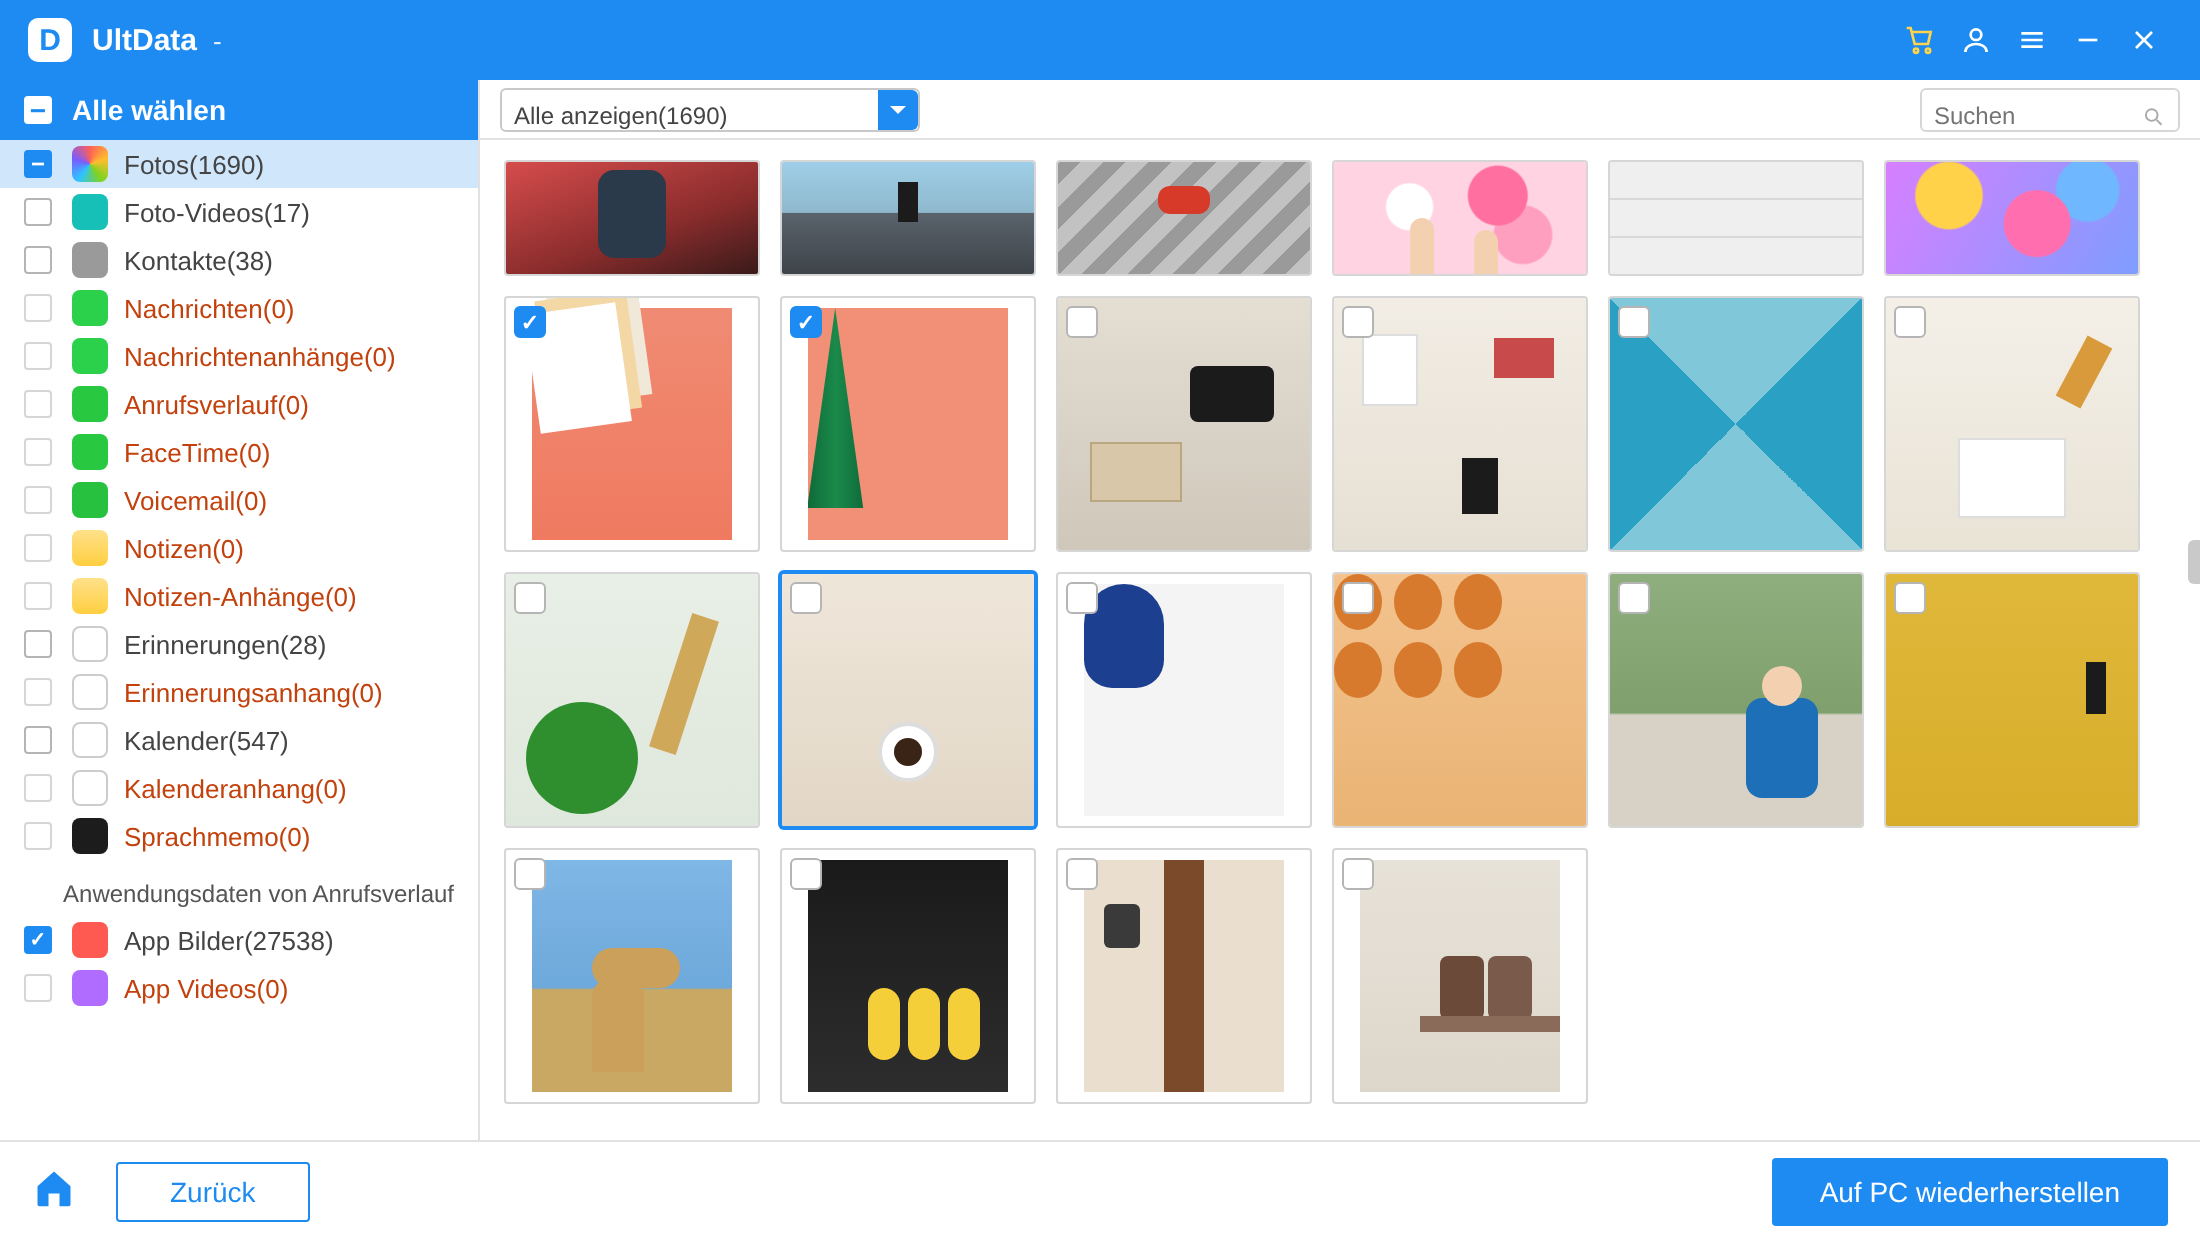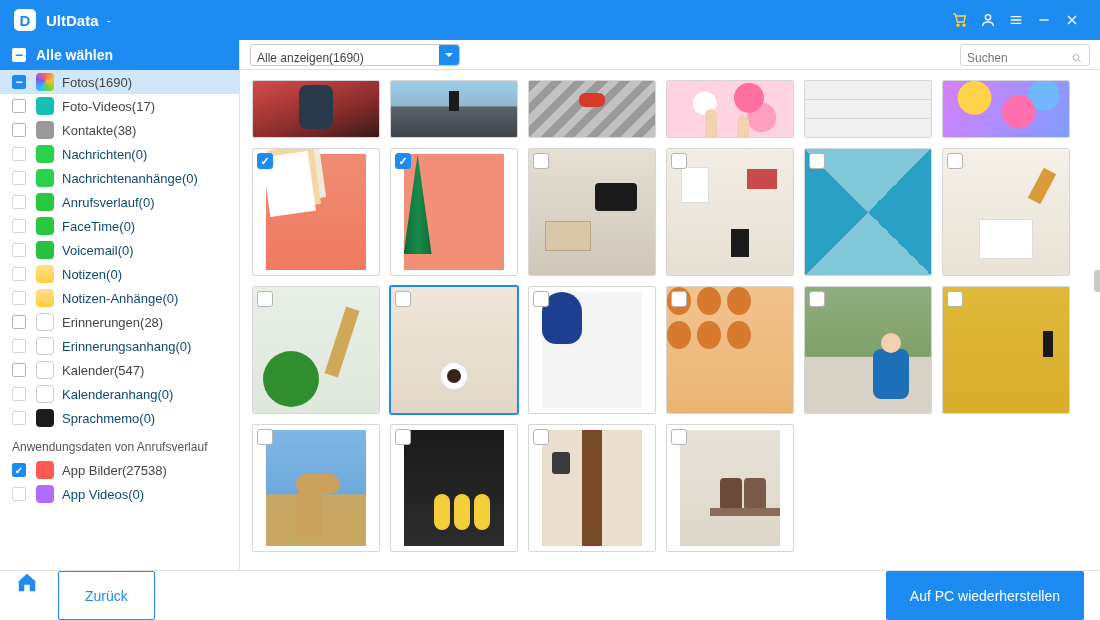--- a/index.html
+++ b/index.html
@@ -11,24 +11,24 @@
 .titlebar .subtitle { font-size: 13px; opacity: .95; }
 .titlebar .spacer { flex: 1; }
 .titlebar .tbtn { width: 28px; height: 28px; display: flex; align-items: center; justify-content: center; cursor: pointer; color: #fff; }
 .titlebar .tbtn.cart { color: #ffd34a; }
 .titlebar svg { width: 16px; height: 16px; stroke: currentColor; fill: none; stroke-width: 2; }
 .body { display: flex; height: 530px; }
 .sidebar { width: 240px; border-right: 1px solid #e1e1e1; overflow: hidden; }
 .selall { background: #1d8bf1; color: #fff; height: 30px; display: flex; align-items: center; padding: 0 12px; font-weight: 600; font-size: 14px; }
 .selall .cbx { width: 14px; height: 14px; background: #fff; border-radius: 2px; margin-right: 10px; display: flex; align-items: center; justify-content: center; }
 .selall .cbx::after { content: "−"; color: #1d8bf1; font-weight: 900; font-size: 14px; line-height: 1; }
-.sidelist { overflow-y: auto; height: 500px; }
+.sidelist { overflow-y: auto; height: 500px; text-align: right; }
 .section-hdr { padding: 10px 12px 4px; color: #555; font-size: 12px; }
 .row { display: flex; align-items: center; height: 24px; padding: 0 12px; cursor: pointer; }
-.row.disabled { color: #0c4a6e; cursor: default; }
+.row.disabled { color: #c2410c; cursor: default; }
 .row.selected { background: #d0e6fb; }
 .row .chk { width: 14px; height: 14px; border: 1px solid #b5b5b5; border-radius: 2px; margin-right: 10px; background: #fff; display: flex; align-items: center; justify-content: center; flex-shrink: 0; }
 .row .chk.on { background: #1d8bf1; border-color: #1d8bf1; }
 .row .chk.on::after { content: "✓"; color: #fff; font-size: 10px; font-weight: 700; }
 .row .chk.minus { background: #1d8bf1; border-color: #1d8bf1; }
 .row .chk.minus::after { content: "−"; color: #fff; font-size: 12px; font-weight: 900; line-height: 1; }
 .row.disabled .chk { border-color: #d6d6d6; }
 .row .ic { width: 18px; height: 18px; border-radius: 4px; margin-right: 8px; flex-shrink: 0; display: flex; align-items: center; justify-content: center; color: #fff; font-size: 11px; }
 .row .lbl { white-space: nowrap; overflow: hidden; text-overflow: ellipsis; }
 .main { flex: 1; display: flex; flex-direction: column; }
@@ -44,21 +44,21 @@
 .grow { display: flex; gap: 10px; margin-bottom: 10px; }
 .thumb { width: 128px; height: 128px; border: 1px solid #d6d6d6; border-radius: 2px; background: #fff; position: relative; display: flex; align-items: center; justify-content: center; overflow: hidden; cursor: pointer; }
 .thumb.halftop { height: 58px; align-items: flex-end; }
 .thumb.sel { border-color: #1d8bf1; box-shadow: 0 0 0 1px #1d8bf1; }
 .thumb .tchk { position: absolute; top: 4px; left: 4px; width: 16px; height: 16px; border: 1px solid #b5b5b5; border-radius: 3px; background: #fff; display: flex; align-items: center; justify-content: center; z-index: 2; }
 .thumb .tchk.on { background: #1d8bf1; border-color: #1d8bf1; }
 .thumb .tchk.on::after { content: "✓"; color: #fff; font-size: 11px; font-weight: 700; }
 .thumb .img { width: 100%; height: 100%; }
 .thumb.pad .img { width: 80%; height: 92%; }
 .thumb.halftop .img { height: 100%; }
-.footer { height: 50px; border-top: 1px solid #e1e1e1; display: flex; padding: 0 16px; gap: 20px; }
+.footer { height: 50px; border-top: 1px solid #e1e1e1; display: flex; align-items: center; padding: 0 16px; gap: 20px; }
 .footer .home svg { width: 22px; height: 22px; fill: #1d8bf1; }
 .footer .back { border: 1px solid #1d8bf1; color: #1d8bf1; background: #fff; padding: 6px 26px; border-radius: 2px; cursor: pointer; font-size: 14px; }
 .footer .spacer { flex: 1; }
 .footer .restore { background: #1d8bf1; color: #fff; border: 0; padding: 9px 24px; border-radius: 2px; cursor: pointer; font-size: 14px; }
 .scroll-ind { position: absolute; right: 0; top: 270px; width: 6px; height: 22px; background: #c9c9c9; border-radius: 3px 0 0 3px; }
 </style>
 </head>
 <body>
 
 <div class="titlebar">

